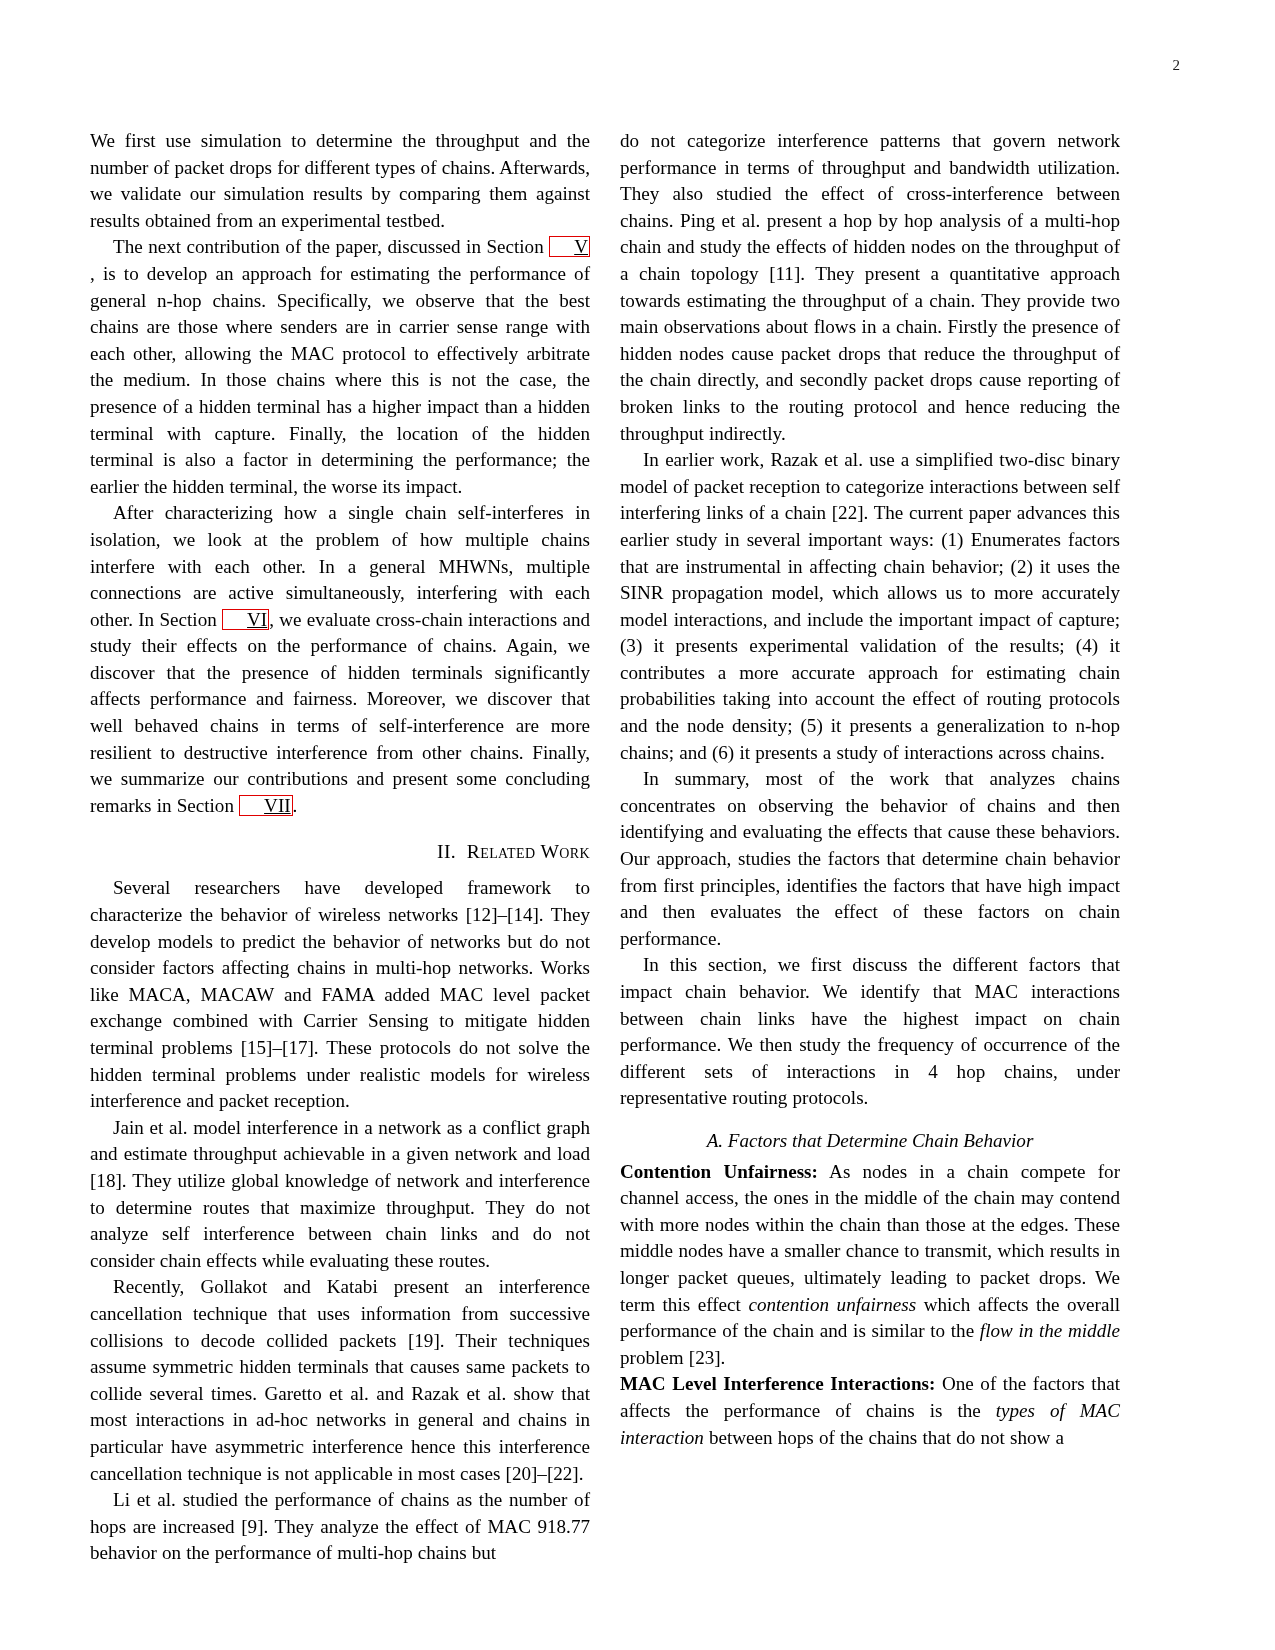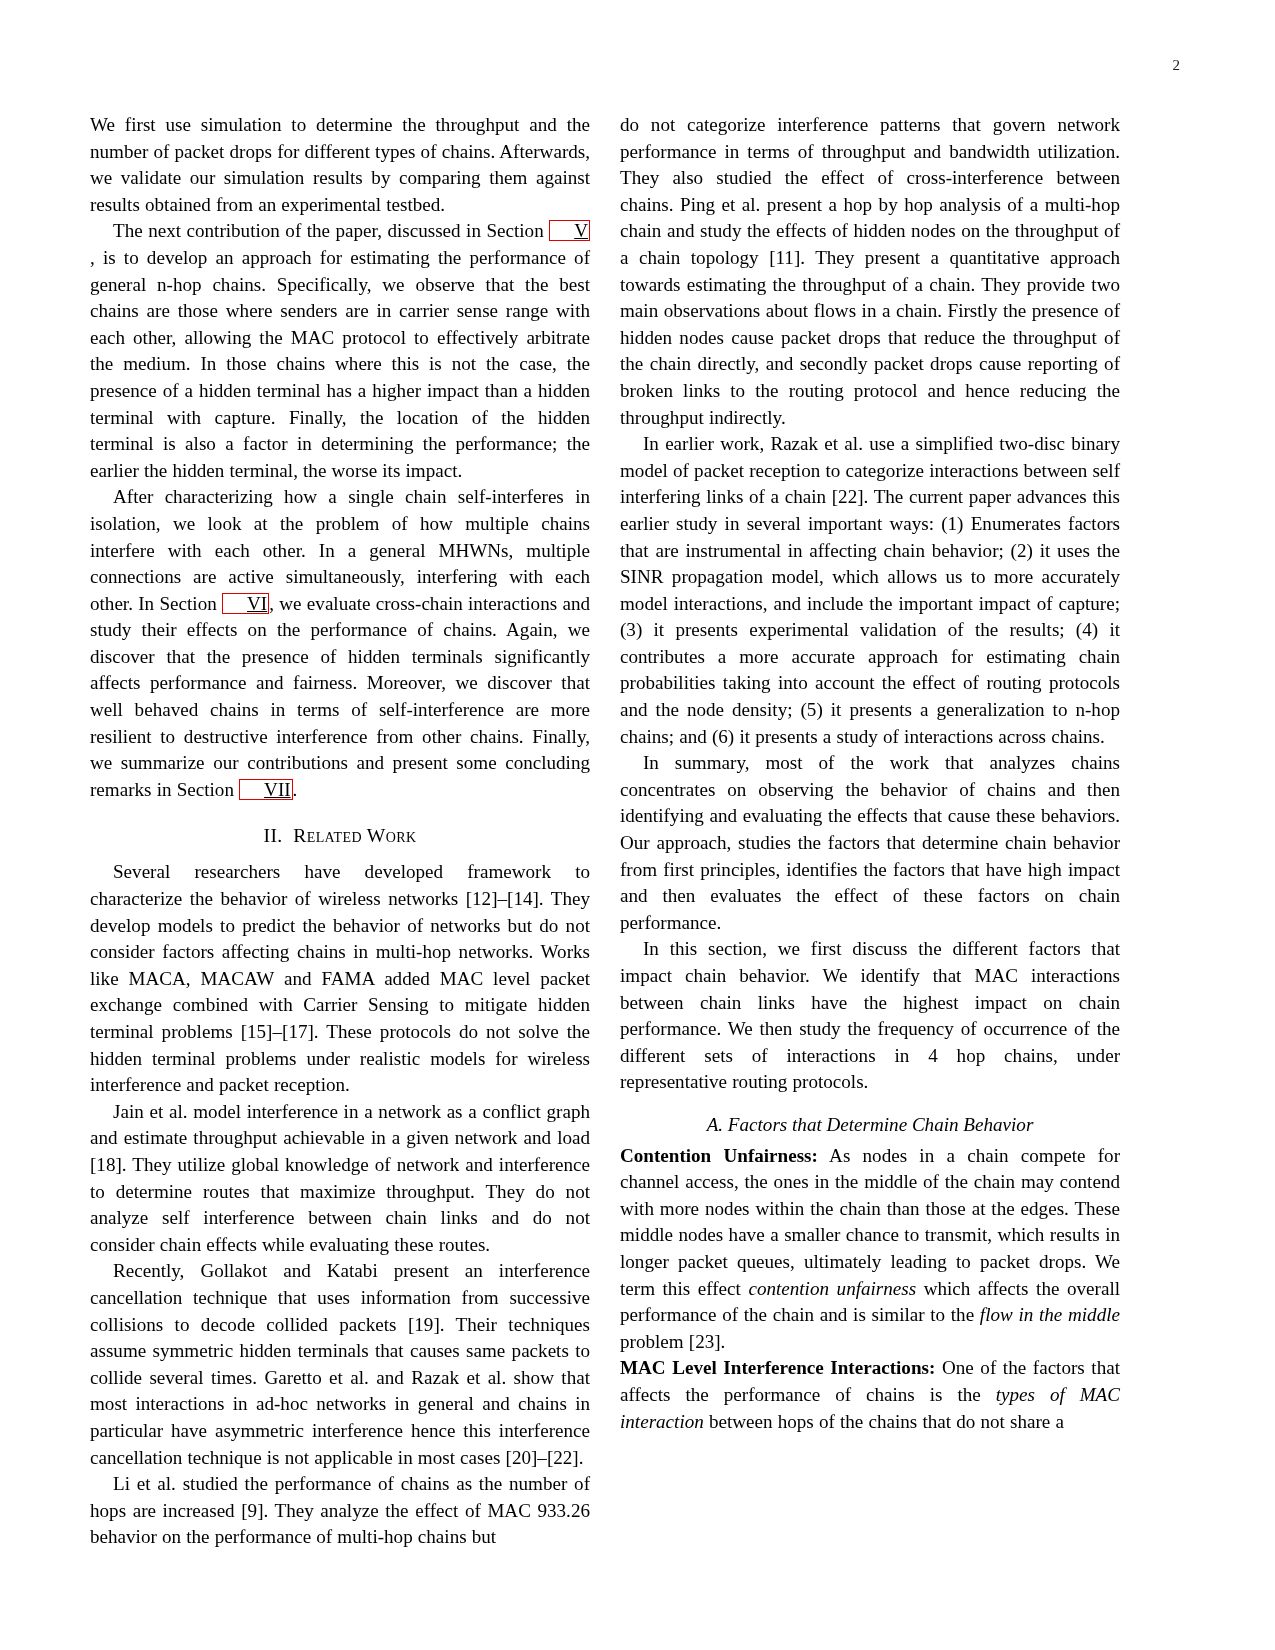--- a/index.html
+++ b/index.html
@@ -20,21 +20,21 @@
   .page-number {
     position: absolute;
     top: 58px;
     right: 95px;
     font-size: 15px;
     line-height: 1;
     color: #1a1a1a;
   }
   .columns {
     position: absolute;
-    top: 112px;
+    top: 128px;
     left: 90px;
     width: 1095px;
     height: 1400px;
     display: flex;
     gap: 30px;
   }
   .col {
     width: 500px;
     flex: 0 0 500px;
   }
@@ -50,21 +50,21 @@
   p.indent {
     text-indent: 23px;
   }
   p.noindent {
     text-indent: 0;
   }
   h2.section-head {
     margin: 20px 0 10px 0;
     font-size: 19.6px;
     font-weight: normal;
-    text-align: center;
+    text-align: right;
     font-variant: small-caps;
     letter-spacing: 0.02em;
     line-height: 26px;
   }
   h2.section-head .numeral {
     font-variant: normal;
   }
   h3.subsection-head {
     margin: 16px 0 4px 0;
     font-size: 19.1px;
@@ -103,38 +103,38 @@
       <p class="indent"><span>After characterizing how a single chain self-interferes in isolation, we look at the problem of how multiple chains interfere with each other. In a general MHWNs, multiple connections are active simultaneously, interfering with each other. In Section </span><a class="xref" href="#">VI</a><span>, we evaluate cross-chain interactions and study their effects on the performance of chains. Again, we discover that the presence of hidden terminals significantly affects performance and fairness. Moreover, we discover that well behaved chains in terms of self-interference are more resilient to destructive interference from other chains. Finally, we summarize our contributions and present some concluding remarks in Section </span><a class="xref" href="#">VII</a><span>.</span></p>
 
       <h2 class="section-head"><span class="numeral">II.</span>&nbsp; <span>Related Work</span></h2>
 
       <p class="indent"><span>Several researchers have developed framework to characterize the behavior of wireless networks [12]–[14]. They develop models to predict the behavior of networks but do not consider factors affecting chains in multi-hop networks. Works like MACA, MACAW and FAMA added MAC level packet exchange combined with Carrier Sensing to mitigate hidden terminal problems [15]–[17]. These protocols do not solve the hidden terminal problems under realistic models for wireless interference and packet reception.</span></p>
 
       <p class="indent"><span>Jain et al. model interference in a network as a conflict graph and estimate throughput achievable in a given network and load [18]. They utilize global knowledge of network and interference to determine routes that maximize throughput. They do not analyze self interference between chain links and do not consider chain effects while evaluating these routes.</span></p>
 
       <p class="indent"><span>Recently, Gollakot and Katabi present an interference cancellation technique that uses information from successive collisions to decode collided packets [19]. Their techniques assume symmetric hidden terminals that causes same packets to collide several times. Garetto et al. and Razak et al. show that most interactions in ad-hoc networks in general and chains in particular have asymmetric interference hence this interference cancellation technique is not applicable in most cases [20]–[22].</span></p>
 
-      <p class="indent"><span>Li et al. studied the performance of chains as the number of hops are increased [9]. They analyze the effect of MAC 933.26 behavior on the performance of multi-hop chains but</span></p>
+      <p class="indent"><span>Li et al. studied the performance of chains as the number of hops are increased [9]. They analyze the effect of MAC 918.77 behavior on the performance of multi-hop chains but</span></p>
 
     </div>
 
     <div class="col">
 
       <p class="noindent"><span>do not categorize interference patterns that govern network performance in terms of throughput and bandwidth utilization. They also studied the effect of cross-interference between chains. Ping et al. present a hop by hop analysis of a multi-hop chain and study the effects of hidden nodes on the throughput of a chain topology [11]. They present a quantitative approach towards estimating the throughput of a chain. They provide two main observations about flows in a chain. Firstly the presence of hidden nodes cause packet drops that reduce the throughput of the chain directly, and secondly packet drops cause reporting of broken links to the routing protocol and hence reducing the throughput indirectly.</span></p>
 
       <p class="indent"><span>In earlier work, Razak et al. use a simplified two-disc binary model of packet reception to categorize interactions between self interfering links of a chain [22]. The current paper advances this earlier study in several important ways: (1) Enumerates factors that are instrumental in affecting chain behavior; (2) it uses the SINR propagation model, which allows us to more accurately model interactions, and include the important impact of capture; (3) it presents experimental validation of the results; (4) it contributes a more accurate approach for estimating chain probabilities taking into account the effect of routing protocols and the node density; (5) it presents a generalization to n-hop chains; and (6) it presents a study of interactions across chains.</span></p>
 
       <p class="indent"><span>In summary, most of the work that analyzes chains concentrates on observing the behavior of chains and then identifying and evaluating the effects that cause these behaviors. Our approach, studies the factors that determine chain behavior from first principles, identifies the factors that have high impact and then evaluates the effect of these factors on chain performance.</span></p>
 
 
       <p class="indent"><span>In this section, we first discuss the different factors that impact chain behavior. We identify that MAC interactions between chain links have the highest impact on chain performance. We then study the frequency of occurrence of the different sets of interactions in 4 hop chains, under representative routing protocols.</span></p>
 
       <h3 class="subsection-head">A. Factors that Determine Chain Behavior</h3>
 
 
       <p class="noindent"><span class="bd">Contention Unfairness:</span><span> As nodes in a chain compete for channel access, the ones in the middle of the chain may contend with more nodes within the chain than those at the edges. These middle nodes have a smaller chance to transmit, which results in longer packet queues, ultimately leading to packet drops. We term this effect </span><span class="it">contention unfairness</span><span> which affects the overall performance of the chain and is similar to the </span><span class="it">flow in the middle</span><span> problem [23].</span></p>
 
-      <p class="noindent"><span class="bd">MAC Level Interference Interactions:</span><span> One of the factors that affects the performance of chains is the </span><span class="it">types of MAC interaction</span><span> between hops of the chains that do not share a</span></p>
+      <p class="noindent"><span class="bd">MAC Level Interference Interactions:</span><span> One of the factors that affects the performance of chains is the </span><span class="it">types of MAC interaction</span><span> between hops of the chains that do not show a</span></p>
 
     </div>
 
   </div>
 </div>
 
 </body></html>

